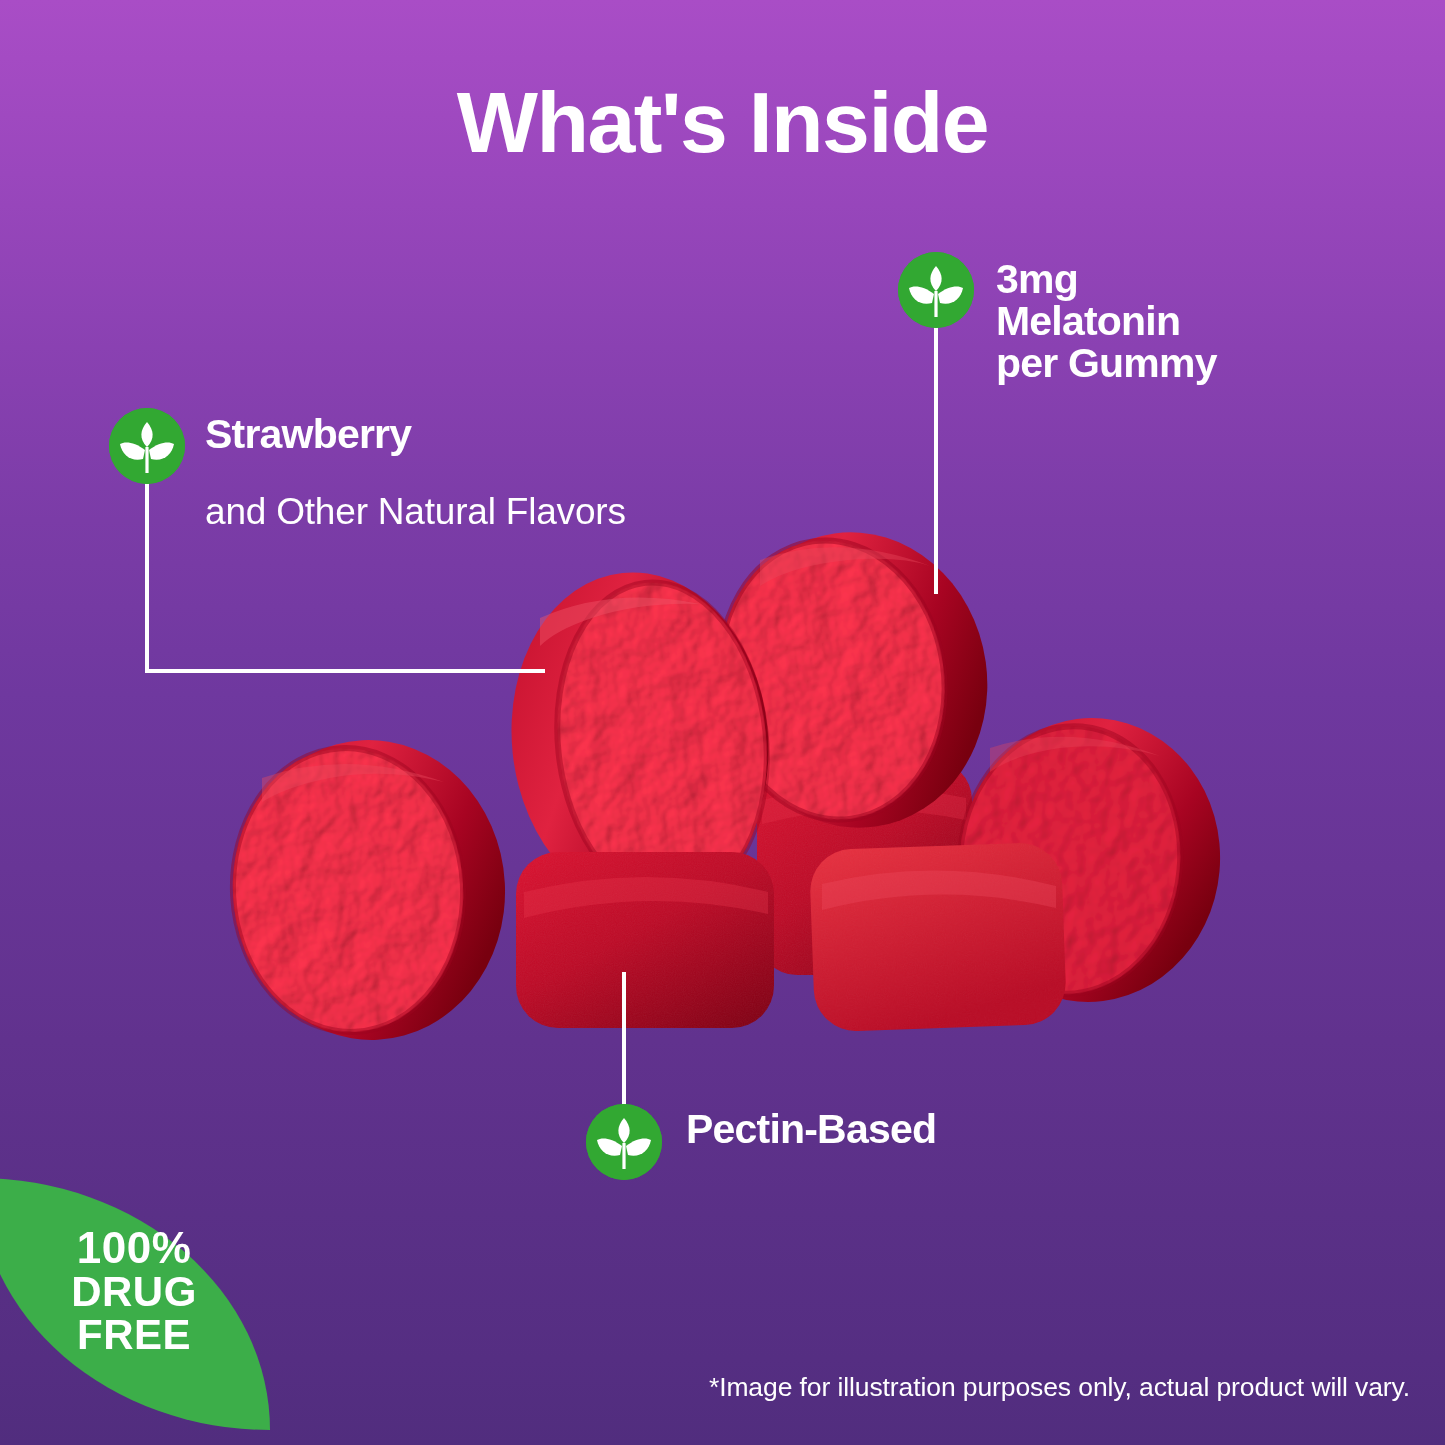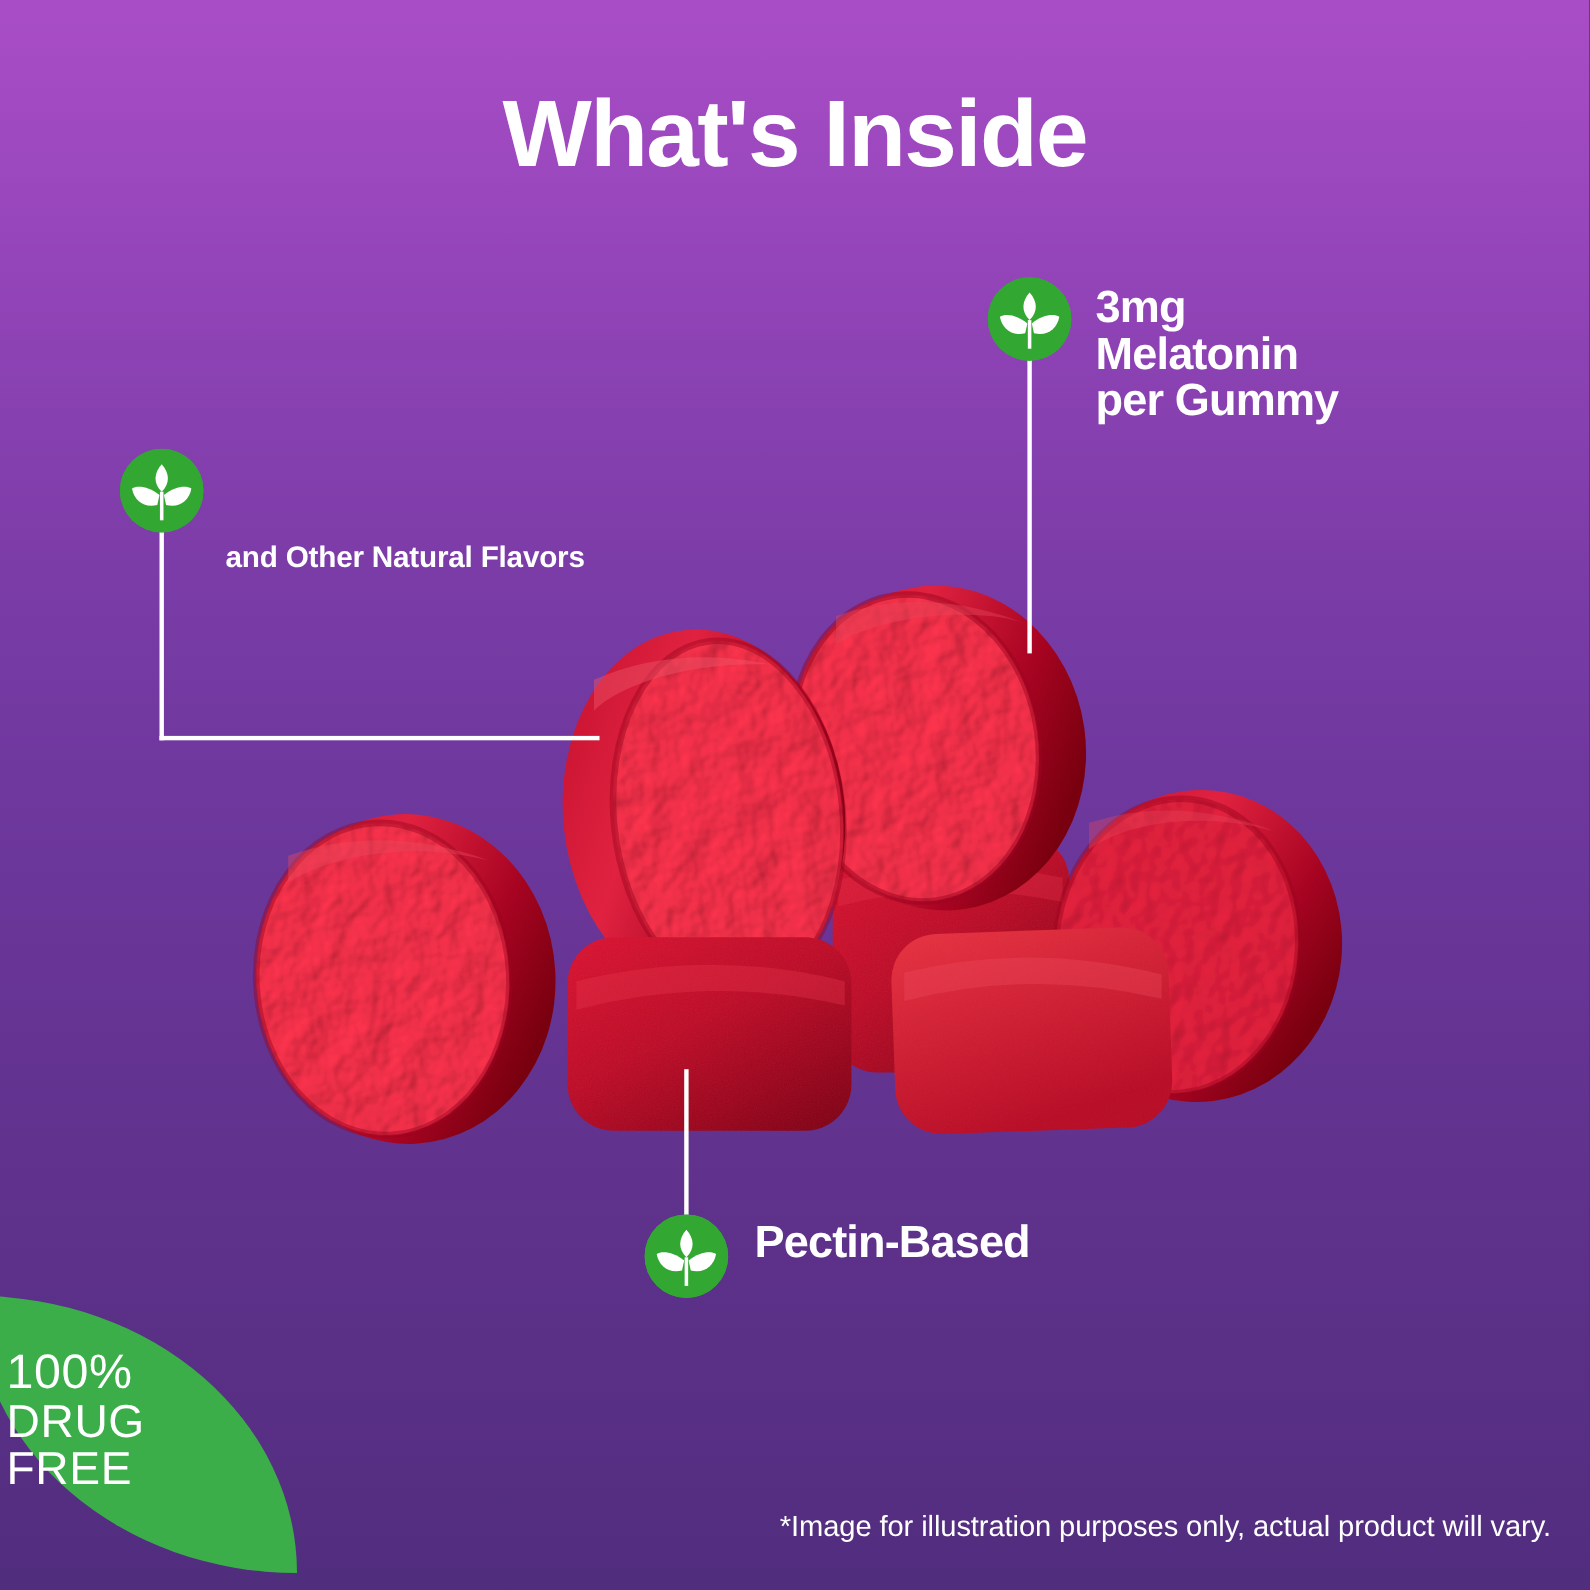--- a/index.html
+++ b/index.html
@@ -58,22 +58,22 @@
     color: #ffffff;
     font-weight: bold;
     font-size: 41px;
     line-height: 1.03;
     letter-spacing: -0.8px;
     white-space: pre-line;
   }
   .callout-sub {
     position: absolute;
     color: #ffffff;
-    font-weight: bold;
-    font-size: 27px;
+    font-weight: normal;
+    font-size: 37px;
     line-height: 1.1;
     letter-spacing: -0.2px;
   }
 
   
   .conn {
     position: absolute;
     background: #ffffff;
   }
   .conn-v { width: 4px; }
@@ -100,28 +100,29 @@
     height: 252px;
   }
   #drug-free-leaf .leaf-shape {
     position: absolute;
     inset: 0;
     background: #3cae49;
     border-radius: 0 100% 0 100%;
   }
   #drug-free-leaf .df-text {
     position: absolute;
-    left: 28px;
+    left: 52px;
     top: 48px;
     width: 208px;
     color: #ffffff;
-    font-weight: normal;
+    font-weight: bold;
     font-size: 44px;
     line-height: 1.02;
     letter-spacing: 0.5px;
+    text-align: center;
   }
   #drug-free-leaf .df-text span { display: block; }
   #drug-free-leaf .df-l2 { font-size: 42px; }
   #drug-free-leaf .df-l3 { font-size: 42px; }
 
   
   #gummies {
     position: absolute;
     left: 0; top: 0;
     width: 1445px; height: 1445px;
@@ -249,20 +250,21 @@
 
   <div class="leaf-badge" style="left:109px; top:408px;">
     <svg viewBox="0 0 76 76" aria-hidden="true">
       <circle cx="38" cy="38" r="38" fill="#32a832"></circle>
       <path d="M38 14 C45 22 46 31 38 39 C30 31 31 22 38 14 Z" fill="#ffffff"></path>
       <path d="M36 42 C26 34 16 33 11 36 C13 47 22 54 34 51 Z" fill="#ffffff"></path>
       <path d="M40 42 C50 34 60 33 65 36 C63 47 54 54 42 51 Z" fill="#ffffff"></path>
       <rect x="36.4" y="39" width="3.2" height="26" fill="#ffffff"></rect>
     </svg>
   </div>
+  <div class="callout-head" style="left:205px; top:413px;">Strawberry</div>
   <div class="callout-sub" style="left:205px; top:492px;">and Other Natural Flavors</div>
 
   <div class="leaf-badge" style="left:898px; top:252px;">
     <svg viewBox="0 0 76 76" aria-hidden="true">
       <circle cx="38" cy="38" r="38" fill="#32a832"></circle>
       <path d="M38 14 C45 22 46 31 38 39 C30 31 31 22 38 14 Z" fill="#ffffff"></path>
       <path d="M36 42 C26 34 16 33 11 36 C13 47 22 54 34 51 Z" fill="#ffffff"></path>
       <path d="M40 42 C50 34 60 33 65 36 C63 47 54 54 42 51 Z" fill="#ffffff"></path>
       <rect x="36.4" y="39" width="3.2" height="26" fill="#ffffff"></rect>
     </svg>

